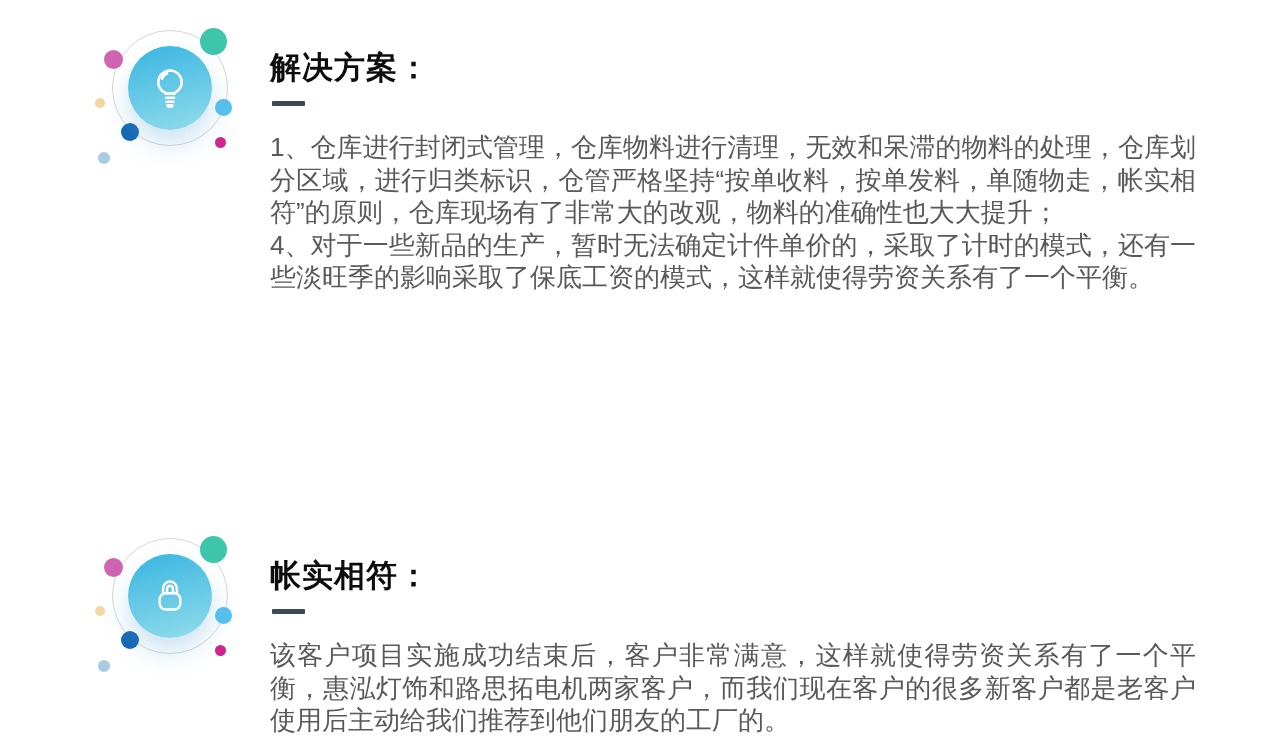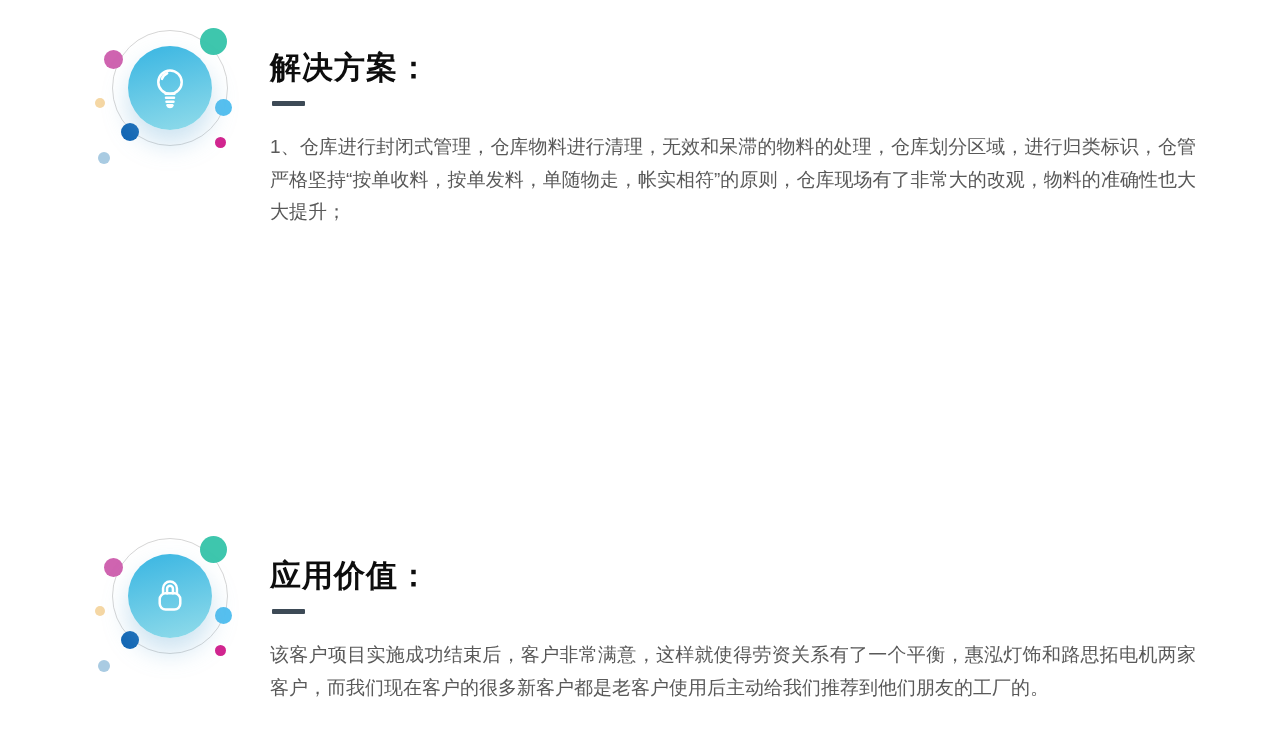--- a/index.html
+++ b/index.html
@@ -56,21 +56,21 @@
     position:absolute;left:270px;top:24px;
     font-size:31px;font-weight:800;color:var(--heading);
     letter-spacing:1px;line-height:36px;
   }
   .heading-underline{
     position:absolute;left:272px;top:101px;width:33px;height:5px;
     background:var(--dash);border-radius:1px;
   }
   .body-text{
     position:absolute;left:270px;top:131px;width:926px;
-    font-size:19px;line-height:32.6px;color:var(--body-text);
+    font-size:26px;line-height:32.6px;color:var(--body-text);
     text-align:justify;text-justify:inter-ideograph;
   }
   .body-text p{margin:0;padding:0;}
 </style>
 </head>
 <body>
 
 <section class="section section-solution">
   <div class="icon-cluster">
     <div class="ring"></div>
@@ -89,20 +89,21 @@
         <path d="M20.3 33 h7.4"></path>
         <path d="M20.8 36.6 h6.4"></path>
         <path d="M21.6 40 a2.6 2.6 0 0 0 4.8 0 z"></path>
       </svg>
     </div>
   </div>
   <h2 class="heading">解决方案：</h2>
   <div class="heading-underline"></div>
   <div class="body-text">
     <p>1、仓库进行封闭式管理，仓库物料进行清理，无效和呆滞的物料的处理，仓库划分区域，进行归类标识，仓管严格坚持“按单收料，按单发料，单随物走，帐实相符”的原则，仓库现场有了非常大的改观，物料的准确性也大大提升；</p>
+    <p>4、对于一些新品的生产，暂时无法确定计件单价的，采取了计时的模式，还有一些淡旺季的影响采取了保底工资的模式，这样就使得劳资关系有了一个平衡。</p>
   </div>
 </section>
 
 <section class="section section-value">
   <div class="icon-cluster">
     <div class="ring"></div>
     <span class="dot dot-teal"></span>
     <span class="dot dot-pink"></span>
     <span class="dot dot-cream"></span>
     <span class="dot dot-dark-blue"></span>
@@ -110,18 +111,18 @@
     <span class="dot dot-magenta"></span>
     <span class="dot dot-pale-blue"></span>
     <div class="main-circle">
       <svg viewBox="0 0 48 48" fill="none" stroke="#ffffff" stroke-width="2.3" stroke-linecap="round" stroke-linejoin="round">
         <path d="M17.6 21.5 v-4.4 a6.4 6.4 0 0 1 12.8 0 v4.4"></path>
         <path d="M21.3 21.5 v-4.2 a2.7 2.7 0 0 1 5.4 0 v4.2"></path>
         <rect x="14.5" y="21.5" width="19" height="15" rx="5.5"></rect>
       </svg>
     </div>
   </div>
-  <h2 class="heading">应用价值：</h2>
+  <h2 class="heading">帐实相符：</h2>
   <div class="heading-underline"></div>
   <div class="body-text">
     <p>该客户项目实施成功结束后，客户非常满意，这样就使得劳资关系有了一个平衡，惠泓灯饰和路思拓电机两家客户，而我们现在客户的很多新客户都是老客户使用后主动给我们推荐到他们朋友的工厂的。</p>
   </div>
 </section>
 
 </body></html>

